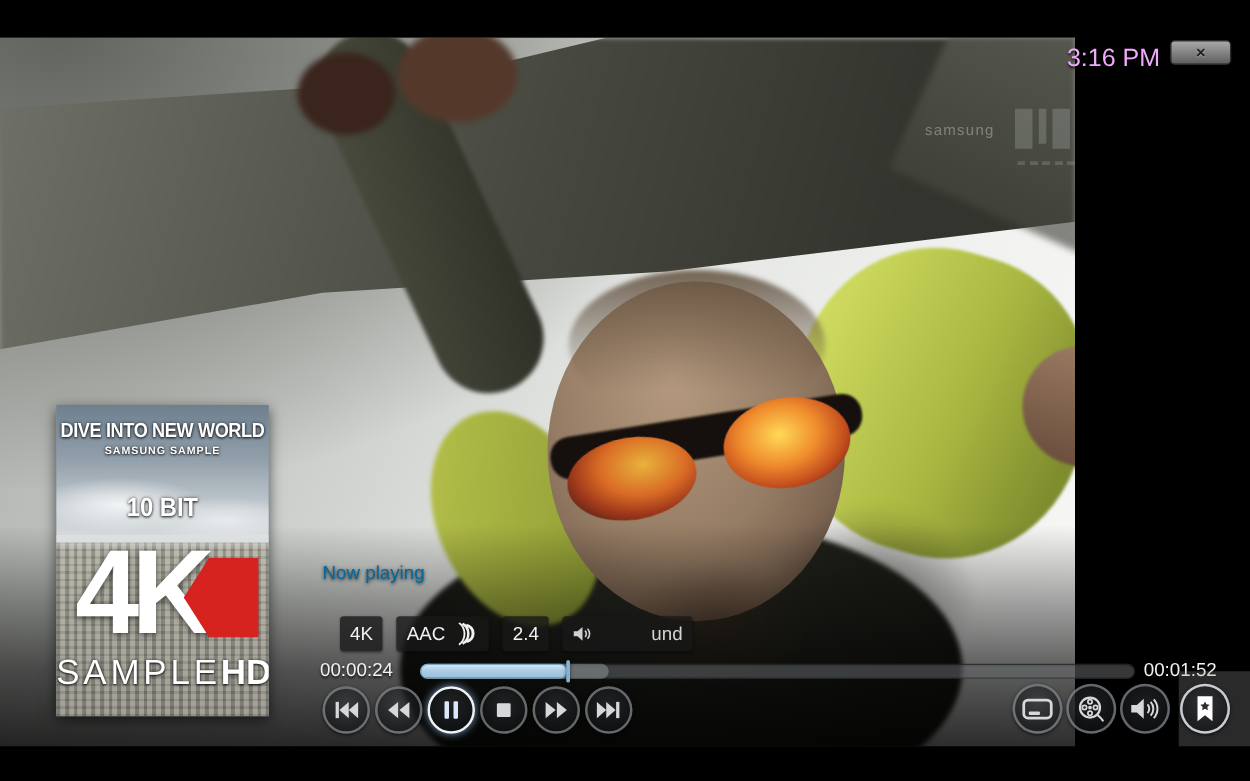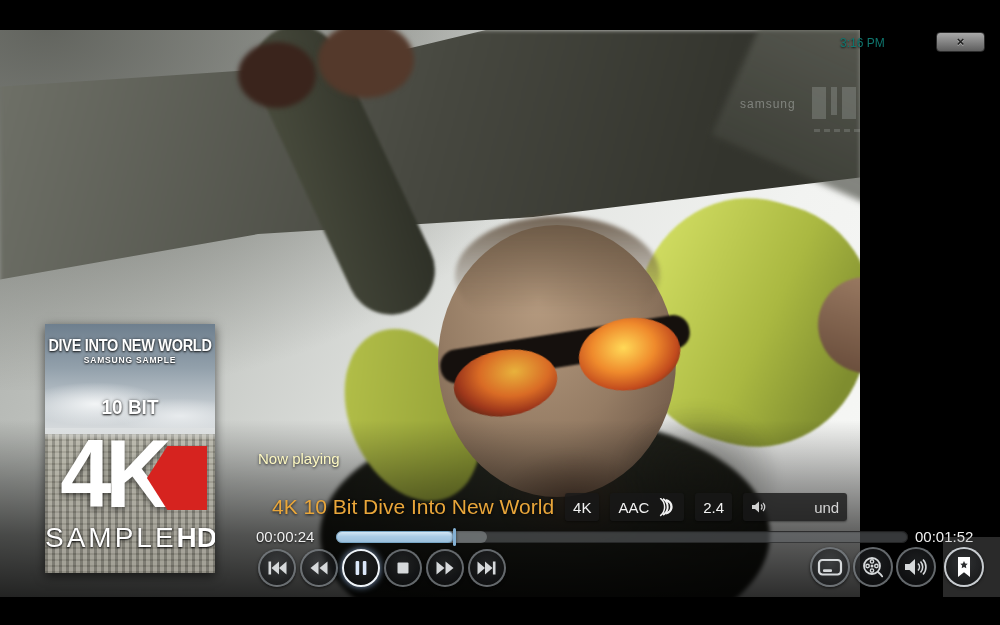--- a/index.html
+++ b/index.html
@@ -56,21 +56,21 @@
   
   .watermark { position:absolute; left:738px; top:55px; width:260px; height:60px; opacity:.55; }
   .wm-brand { position:absolute; left:2px; top:12px; font-size:12px; letter-spacing:1px; color:#aeb2ae; }
   .wm-bars { position:absolute; left:74px; top:2px; display:flex; gap:5px; align-items:flex-start; }
   .wm-bars i { display:block; background:rgba(150,154,150,.7); }
   .wm-tv { position:absolute; left:162px; top:0px; font-size:36px; font-weight:bold; color:rgba(160,164,160,.75); letter-spacing:1px;margin-top:48px; }
   .wm-sub { position:absolute; left:76px; top:44px; width:150px; height:3px;
       background:repeating-linear-gradient(90deg, rgba(150,154,150,.6) 0 6px, transparent 6px 10px); }
 
   
-  .clock { position:absolute; left:840px; top:36px; width:88px; text-align:left; font-size:12px; color:#0f766e;
+  .clock { position:absolute; left:840px; top:36px; width:88px; text-align:right; font-size:20px; color:#f0abfc;
       text-shadow:0 1px 2px rgba(0,0,0,.8); }
   .close-btn { position:absolute; left:936px; top:32px; width:49px; height:20px; border-radius:4px;
       background:linear-gradient(180deg,#a9a9a9,#5e5e5e); border:1px solid #2c2c2c;
       color:#1d1d1d; font-size:13px; font-weight:bold; text-align:center; line-height:18px;
       text-shadow:0 1px 0 rgba(255,255,255,.35); box-shadow:0 1px 3px rgba(0,0,0,.6); cursor:pointer; }
 
   
   .osd-gradient { position:absolute; left:0; top:420px; width:1000px; height:177px;
       background:linear-gradient(180deg, rgba(0,0,0,0) 0%, rgba(0,0,0,.35) 35%, rgba(0,0,0,.62) 65%, rgba(0,0,0,.82) 100%); }
 
@@ -100,21 +100,21 @@
       font-size:92px; font-weight:800; line-height:104px; color:#fff; letter-spacing:-6px;
       text-shadow:0 2px 6px rgba(0,0,0,.55); transform:scaleY(1.04); }
   .p-4k-arrow { position:absolute; left:102px; top:24px; width:60px; height:64px; background:#d6231f;
       clip-path:polygon(34% 0, 100% 0, 100% 100%, 34% 100%, 0 50%);
       box-shadow:0 2px 5px rgba(0,0,0,.4); }
   .p-ultrahd { top:198px; font-size:28px; }
   .p-ultra { font-weight:normal; letter-spacing:3px; }
   .p-hd { font-weight:800; letter-spacing:0; }
 
   
-  .now-playing { position:absolute; left:258px; top:450px; font-size:15px; color:#fef9c3;
+  .now-playing { position:absolute; left:258px; top:450px; font-size:15px; color:#0369a1;
       text-shadow:0 1px 3px rgba(0,0,0,.85); }
   .title-row { position:absolute; left:272px; top:493px; display:flex; align-items:center; gap:11px; }
   .media-title { font-size:21px; color:#e9a63a; text-shadow:0 1px 3px rgba(0,0,0,.8); white-space:nowrap; }
   .badge { display:flex; align-items:center; gap:5px; background:rgba(24,24,24,.8); border-radius:3px;
       padding:3px 8px; font-size:15px; color:#f1f1f1; height:28px; box-shadow:0 1px 2px rgba(0,0,0,.4); }
   .badge svg { display:block; }
 
   
   .time { position:absolute; font-size:15px; color:#f0f0f0; text-shadow:0 1px 2px rgba(0,0,0,.85); }
   .time-elapsed { left:256px; top:528px; }
@@ -204,21 +204,20 @@
       <div class="p-4k-arrow"></div>
     </div>
     <div class="p-text p-ultrahd">
       <span class="p-ultra">SAMPLE</span><span class="p-hd">HD</span>
     </div>
   </div>
 
   <div class="now-playing">Now playing</div>
 
   <div class="title-row">
-    <span class="media-title">4K 10 Bit Dive Into New World</span>
     <span class="badge">
       <span>4K</span>
     </span>
     <span class="badge">
       <span>AAC</span>
       <svg width="22" height="19" viewBox="0 0 22 19">
         <path d="M12 2.2 a6.6 6.6 0 0 1 0 13" fill="none" stroke="#f1f1f1" stroke-width="2.4"></path>
         <path d="M9 0.9 a9.2 9.2 0 0 1 0 16" fill="none" stroke="#f1f1f1" stroke-width="2"></path>
         <path d="M6.2 0.2 a11 11 0 0 1 0 17.6" fill="none" stroke="#f1f1f1" stroke-width="1.5"></path>
       </svg>

